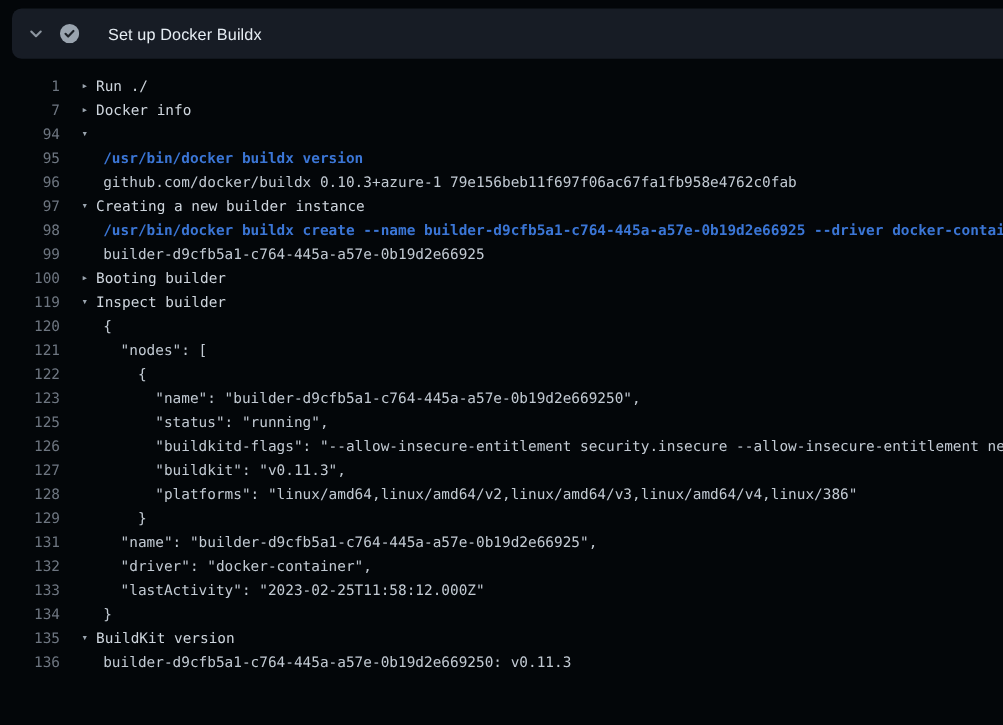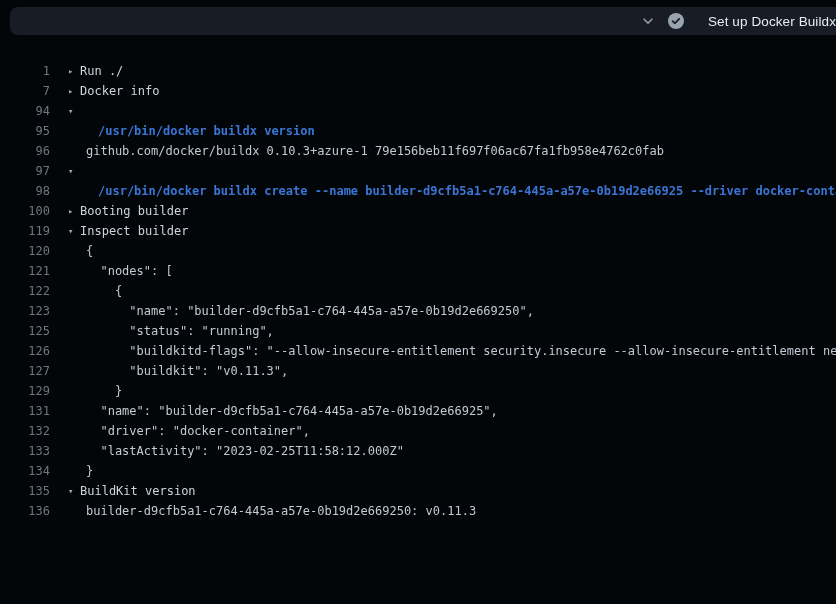--- a/index.html
+++ b/index.html
@@ -15,30 +15,29 @@
     --marker:#9aa4ae;
     --chevron:#8d96a0;
   }
   *{box-sizing:border-box;margin:0;padding:0;}
   html,body{width:836px;height:604px;overflow:hidden;}
   body{
     background:var(--page-bg);
     font-family:"Liberation Sans","DejaVu Sans",sans-serif;
   }
   .step-header{
-    margin:7px 0 13px 10px;
+    margin:7px 0 0 10px;
     width:calc(100% - 10px);
-    height:28px;
+    height:42px;
     background:var(--header-bg);
     border-radius:8px 0 0 8px;
     display:flex;
     align-items:center;
     padding-left:8px;
     cursor:pointer;
-    justify-content:flex-end;
   }
   .chev-btn{
     width:24px;height:24px;
     display:flex;align-items:center;justify-content:center;
     color:var(--chevron);
     flex:0 0 auto;
   }
   .status-icn{
     width:16px;height:16px;
     margin-left:8px;
@@ -74,21 +73,21 @@
   .row.cmd .line-body,.row.out .line-body{padding-left:36px;}
   .marker{
     width:10px;
     margin-right:2px;
     font-size:9px;
     color:var(--marker);
     display:inline-block;
   }
   .row.group .text{color:var(--group-text);}
   .row.out .text{color:var(--log-text);}
-  .row.cmd .text{color:var(--command-blue);font-weight:600;margin-left:12px;}
+  .row.cmd .text{color:var(--command-blue);font-weight:600;}
 </style>
 </head>
 <body>
 
 <div class="step-header">
   <span class="chev-btn">
     <svg width="14" height="14" viewBox="0 0 16 16" fill="none" stroke="currentColor" stroke-width="2" stroke-linecap="round" stroke-linejoin="round">
       <path d="M3.5 6l4.5 4.5L12.5 6"></path>
     </svg>
   </span>
@@ -122,28 +121,32 @@
     <span class="line-body"><span class="text">/usr/bin/docker buildx version</span></span>
   </div>
 
   <div class="row out">
     <span class="num">96</span>
     <span class="line-body"><span class="text">github.com/docker/buildx 0.10.3+azure-1 79e156beb11f697f06ac67fa1fb958e4762c0fab</span></span>
   </div>
 
   <div class="row group">
     <span class="num">97</span>
-    <span class="line-body"><span class="marker">▾</span></span>
+    <span class="line-body"><span class="marker">▾</span><span class="text">Creating a new builder instance</span></span>
   </div>
 
   <div class="row cmd">
     <span class="num">98</span>
     <span class="line-body"><span class="text">/usr/bin/docker buildx create --name builder-d9cfb5a1-c764-445a-a57e-0b19d2e66925 --driver docker-container</span></span>
   </div>
 
+  <div class="row out">
+    <span class="num">99</span>
+    <span class="line-body"><span class="text">builder-d9cfb5a1-c764-445a-a57e-0b19d2e66925</span></span>
+  </div>
 
   <div class="row group">
     <span class="num">100</span>
     <span class="line-body"><span class="marker">▸</span><span class="text">Booting builder</span></span>
   </div>
 
   <div class="row group">
     <span class="num">119</span>
     <span class="line-body"><span class="marker">▾</span><span class="text">Inspect builder</span></span>
   </div>
@@ -177,20 +180,24 @@
   <div class="row out">
     <span class="num">126</span>
     <span class="line-body"><span class="text">      "buildkitd-flags": "--allow-insecure-entitlement security.insecure --allow-insecure-entitlement network.host",</span></span>
   </div>
 
   <div class="row out">
     <span class="num">127</span>
     <span class="line-body"><span class="text">      "buildkit": "v0.11.3",</span></span>
   </div>
 
+  <div class="row out">
+    <span class="num">128</span>
+    <span class="line-body"><span class="text">      "platforms": "linux/amd64,linux/amd64/v2,linux/amd64/v3,linux/amd64/v4,linux/386"</span></span>
+  </div>
 
   <div class="row out">
     <span class="num">129</span>
     <span class="line-body"><span class="text">    }</span></span>
   </div>
 
 
   <div class="row out">
     <span class="num">131</span>
     <span class="line-body"><span class="text">  "name": "builder-d9cfb5a1-c764-445a-a57e-0b19d2e66925",</span></span>

